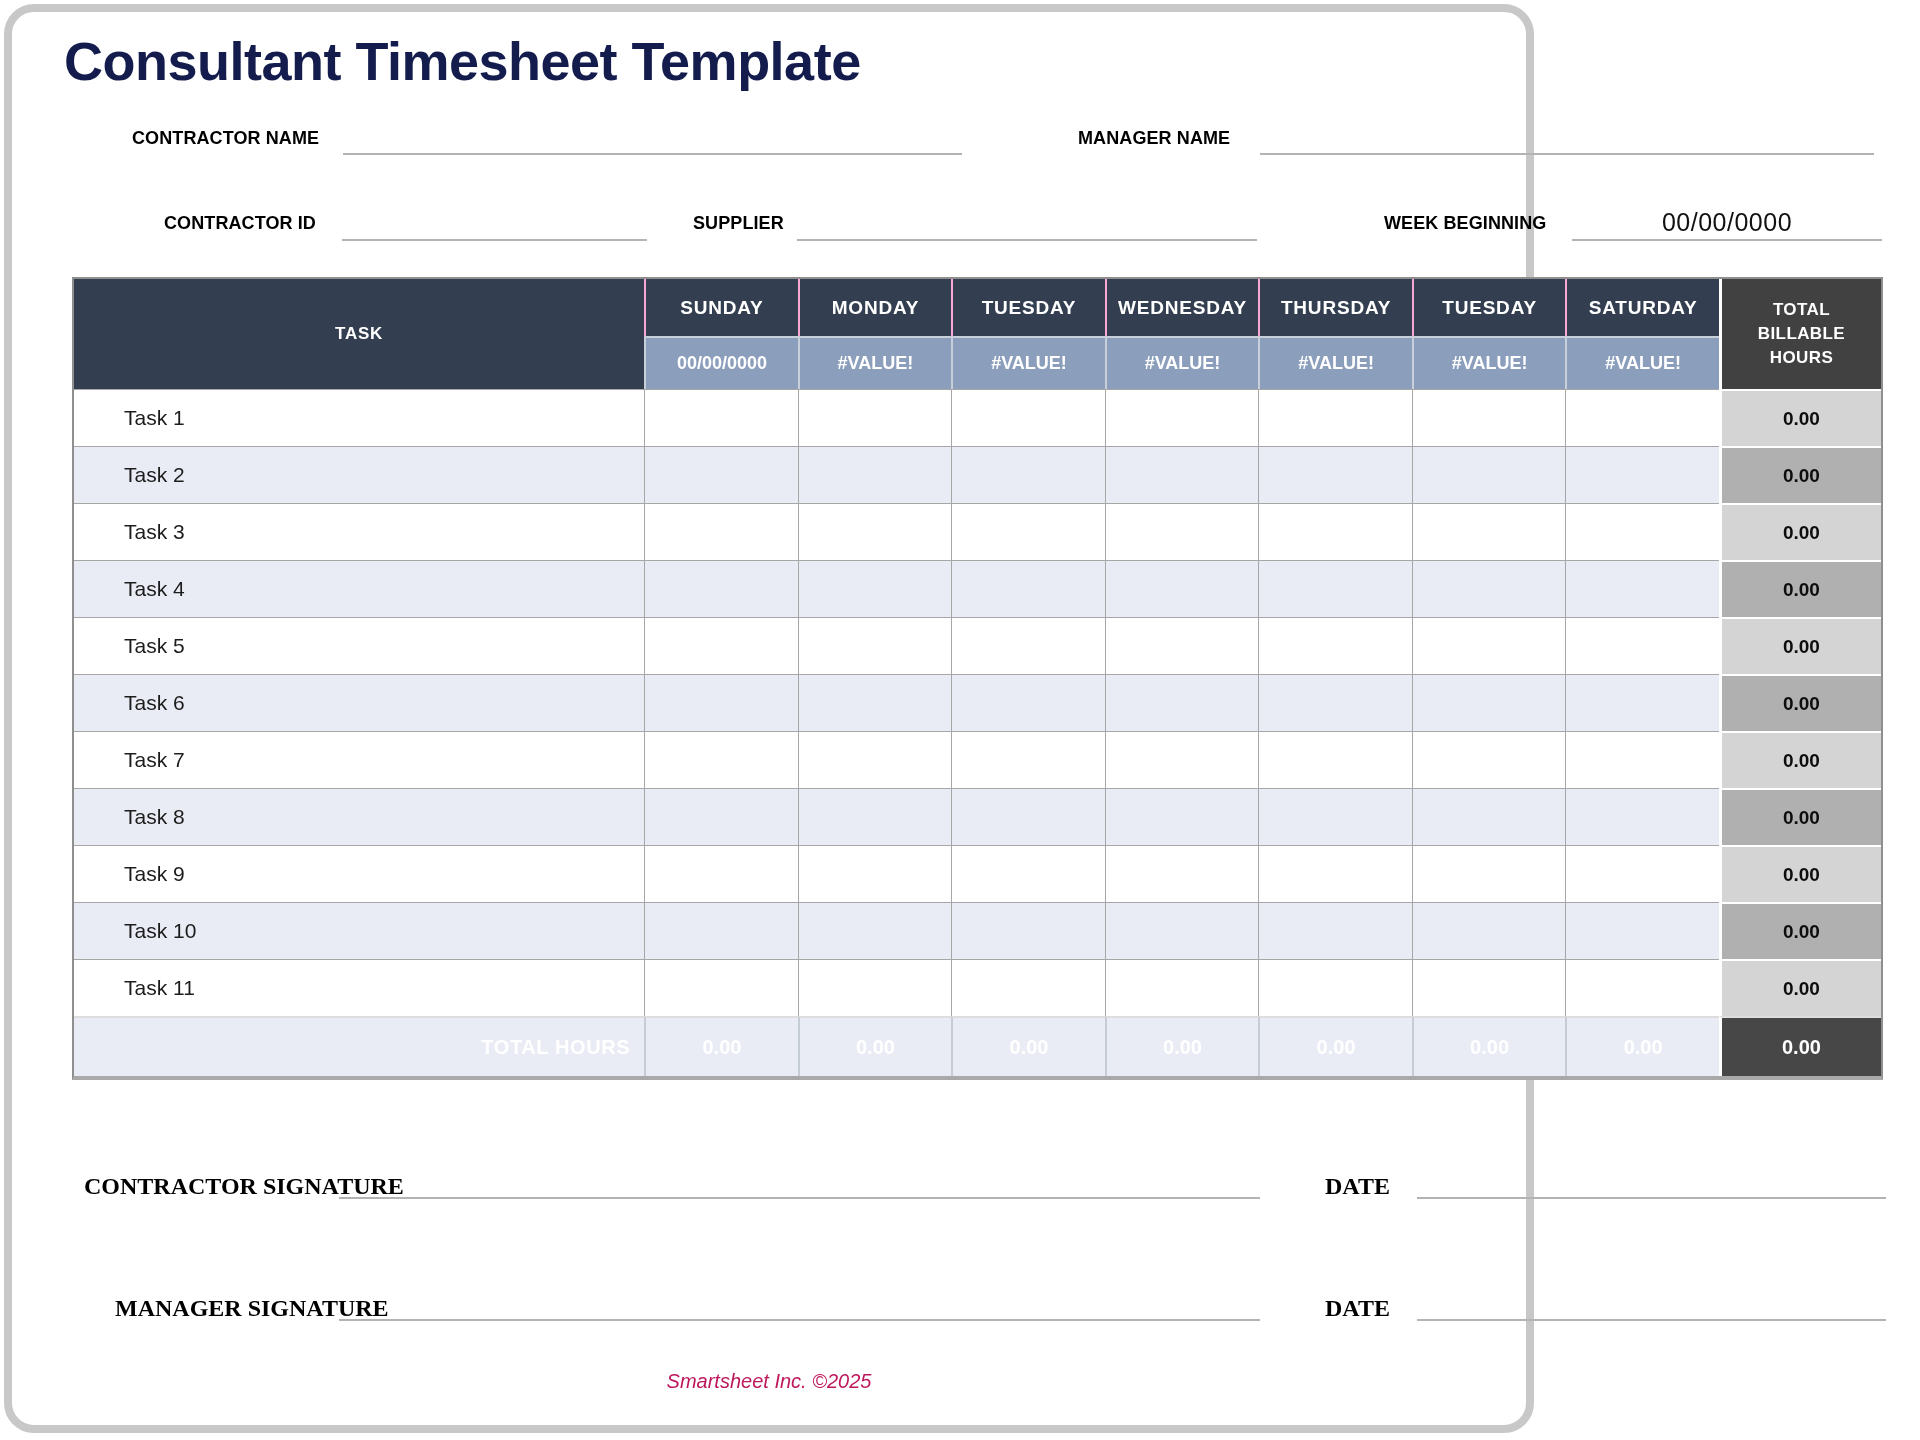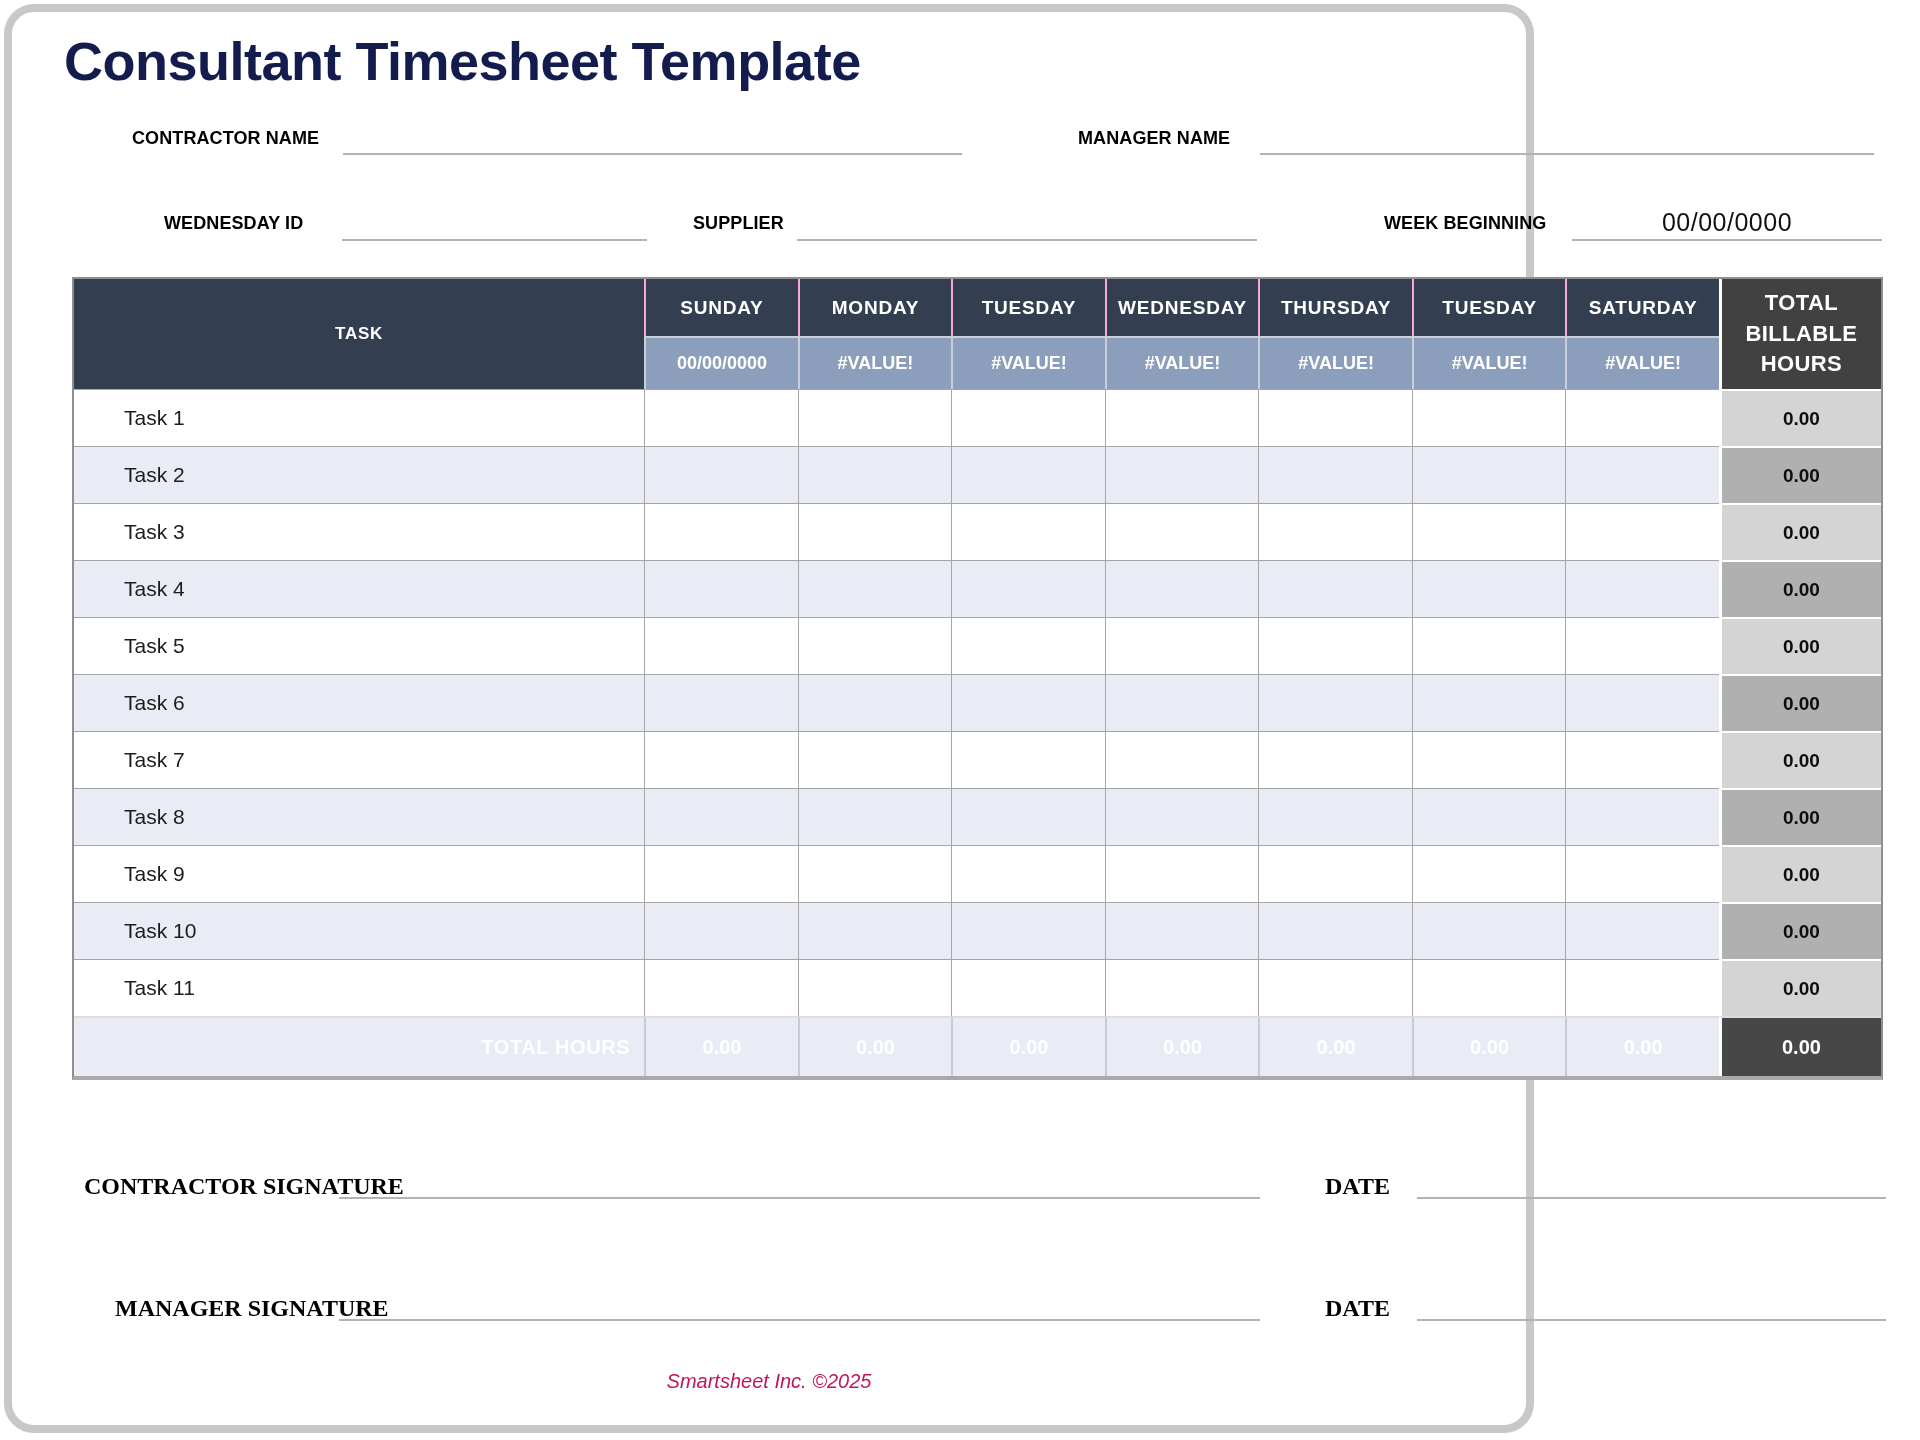--- a/index.html
+++ b/index.html
@@ -36,21 +36,21 @@
   th.task-h { font-size: 17px; letter-spacing: 0.8px; height: 110px; }
   th.day-h {
     font-size: 19px; letter-spacing: 0.8px; height: 57px;
     border-left: 2px solid #f9a8d4;
   }
   th.date-h {
     background: #8b9fbd; font-size: 18px; height: 53px;
     border-left: 2px solid #c9cfd8; border-top: 2px solid #c9cfd8;
   }
   th.total-h {
-    background: #414141; font-size: 22px; line-height: 1.4; letter-spacing: 0.4px;
+    background: #414141; font-size: 17px; line-height: 1.4; letter-spacing: 0.4px;
     border-left: 3px solid #ffffff; padding: 0 20px; text-align: center;
   }
 
   tbody td { height: 57px; background: #ffffff; }
   tbody tr:nth-child(even) td { background: #e9ecf4; }
   tbody td.task-cell {
     font-size: 21px; color: #1c1c1c; text-align: left; padding-left: 50px;
     border-top: 1px solid #a6a6a6;
   }
   tbody td.day-cell { border-top: 1px solid #a6a6a6; border-left: 1px solid #a6a6a6; }
@@ -79,21 +79,21 @@
 <div class="card">
 
   <div class="abs page-title">Consultant Timesheet Template</div>
 
   <div class="abs form-label" style="left:120px; top:116px;">CONTRACTOR NAME</div>
   <div class="abs field-line" style="left:331px; top:141px; width:619px;"></div>
 
   <div class="abs form-label" style="left:1066px; top:116px;">MANAGER NAME</div>
   <div class="abs field-line" style="left:1248px; top:141px; width:614px;"></div>
 
-  <div class="abs form-label" style="left:152px; top:201px;">WEDNESDAY ID</div>
+  <div class="abs form-label" style="left:152px; top:201px;">CONTRACTOR ID</div>
   <div class="abs field-line" style="left:330px; top:227px; width:305px;"></div>
 
   <div class="abs form-label" style="left:681px; top:201px;">SUPPLIER</div>
   <div class="abs field-line" style="left:785px; top:227px; width:460px;"></div>
 
   <div class="abs form-label" style="left:1372px; top:201px;">WEEK BEGINNING</div>
   <div class="abs week-value" style="left:1560px; top:196px; width:310px;">00/00/0000</div>
   <div class="abs field-line" style="left:1560px; top:227px; width:310px;"></div>
 
   <div class="abs table-wrap">

